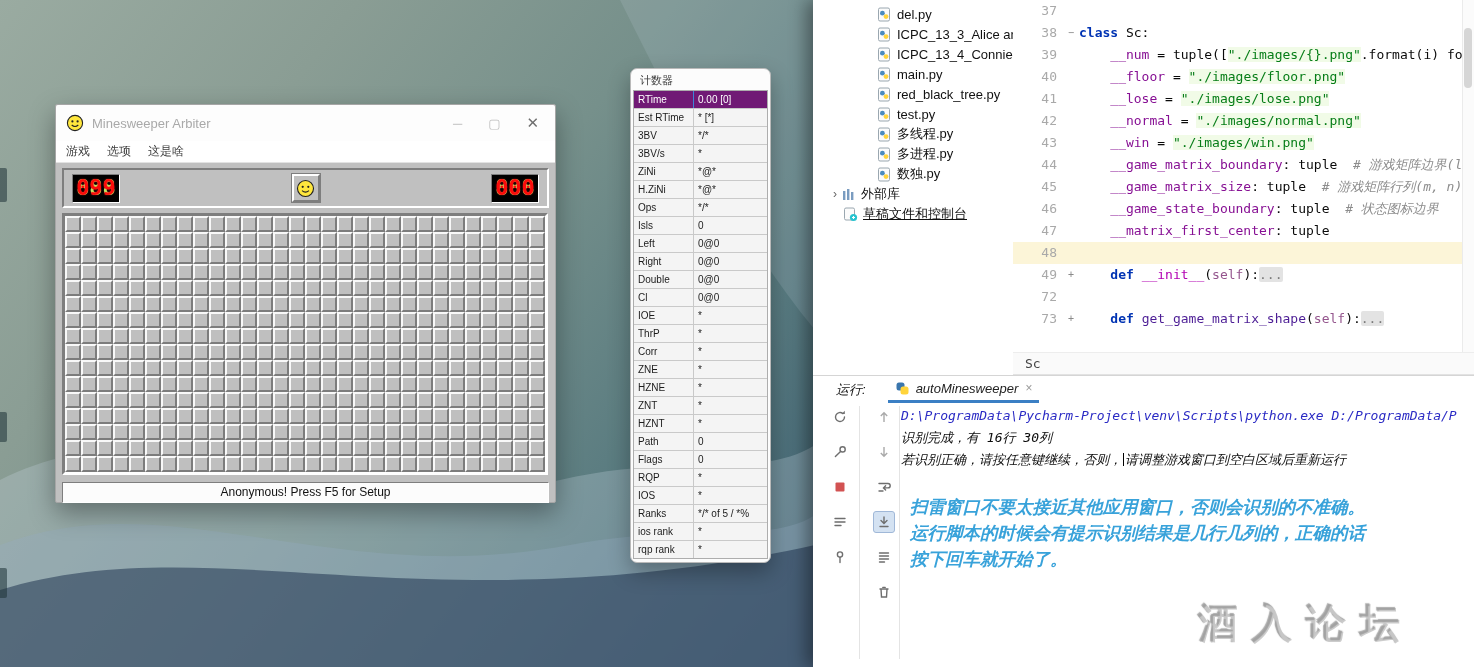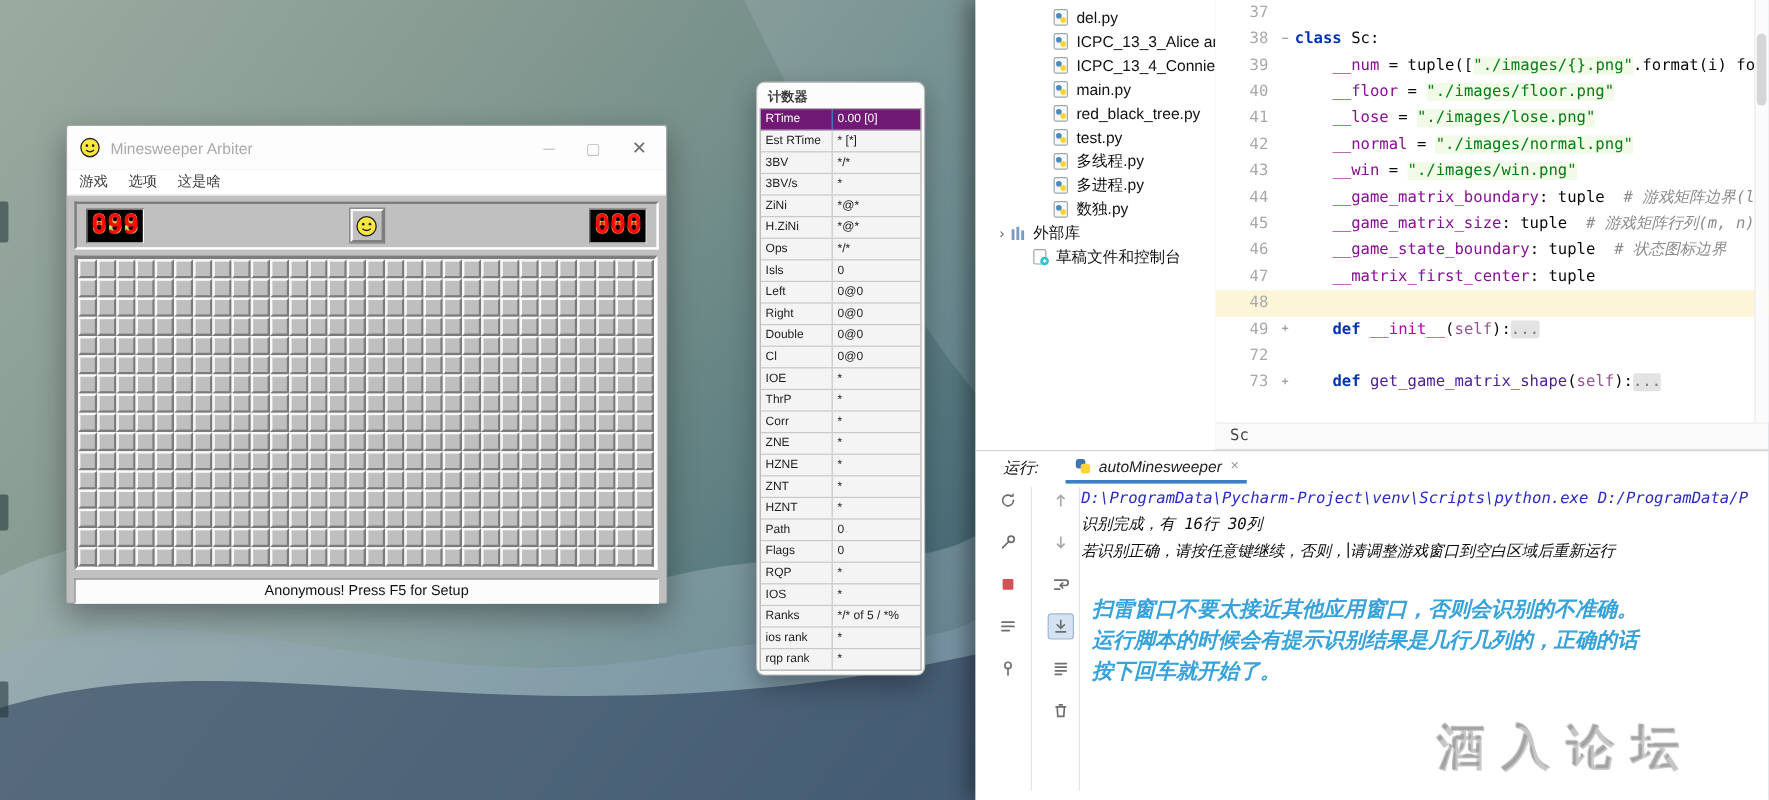--- a/index.html
+++ b/index.html
@@ -25,21 +25,21 @@
   .lcd{position:relative;background:#000;border:1px solid;border-color:#7e7e7e #fff #fff #7e7e7e;width:46px;height:27px;font-family:"DejaVu Sans Mono",monospace;font-weight:bold;font-size:22px;line-height:25px;text-align:center;letter-spacing:0px;}
   .lcd .ghost{color:#bef264;position:absolute;left:0;right:0;top:0;}
   .lcd .val{color:#fb0b0b;position:absolute;left:0;right:0;top:0;text-shadow:0 0 2px rgba(255,40,40,.6);}
   .ms-smiley{width:28px;height:28px;background:#c0c0c0;border:2px solid;border-color:#fff #7e7e7e #7e7e7e #fff;outline:1px solid #7e7e7e;padding:1px;display:flex;align-items:center;justify-content:center;}
   .ms-board{display:grid;margin-top:5px;border:3px solid;border-color:#7e7e7e #fff #fff #7e7e7e;width:max-content;background:#c0c0c0;}
   .cell{width:16px;height:16px;box-sizing:border-box;background:#bfbfbf;border:2px solid;border-color:#f8f8f8 #7c7c7c #7c7c7c #f8f8f8;}
   .ms-status{margin-top:7px;height:19px;border:1px solid;border-color:#7e7e7e #fff #fff #7e7e7e;background:#fcfcfc;font-size:12px;color:#111;text-align:center;line-height:18px;}
 
   
   .cp-win{position:absolute;left:630px;top:68px;width:139px;background:#fcfcfc;border:1px solid #b9b9b9;border-radius:7px;box-shadow:0 9px 22px rgba(0,0,0,.3);}
-  .cp-title{height:21px;font-size:11px;color:#3c3c3c;padding:4px 0 0 9px;box-sizing:border-box;font-weight:bold;}
+  .cp-title{height:21px;font-size:11px;color:#3c3c3c;padding:4px 0 0 9px;box-sizing:border-box;}
   .cp-table{margin:0 2px 3px 2px;border:1px solid #adadad;background:#f4f4f4;}
   .cp-row{display:flex;height:17px;border-bottom:1px solid #c9c9c9;font-size:10px;color:#1c1c1c;align-items:center;}
   .cp-row:last-child{border-bottom:none;}
   .cp-l{width:60px;padding-left:4px;border-right:1px solid #c9c9c9;height:100%;display:flex;align-items:center;box-sizing:border-box;}
   .cp-v{padding-left:4px;flex:1;}
   .cp-row.sel{background:#701a75;color:#fff;}
   .cp-row.sel .cp-l{border-right-color:#3c86d8;}
 
   
   .pc-win{position:absolute;left:813px;top:0;width:661px;height:667px;background:#fff;box-shadow:-7px 0 16px rgba(0,0,0,.38);}
@@ -838,21 +838,21 @@
           <span class="chev">›</span>
           <span class="ticon">
             <svg width="15" height="15" viewBox="0 0 15 15">
               <rect x="2" y="4" width="2.4" height="9" fill="#7a9cc0"></rect>
               <rect x="6" y="2" width="2.4" height="11" fill="#7a9cc0"></rect>
               <rect x="10" y="5" width="2.4" height="8" fill="#7a9cc0"></rect>
             </svg>
           </span>
           <span>外部库</span>
         </div>
-        <div class="tree-item" style="padding-left: 47px;">
+        <div class="tree-item" style="padding-left: 30px; text-decoration: underline;">
           <span class="ticon">
             <svg width="15" height="15" viewBox="0 0 15 15">
               <rect x="1.5" y="1" width="10" height="12" rx="1.5" fill="#fbfbfb" stroke="#9aa7b0"></rect>
               <circle cx="10.5" cy="10.5" r="3.6" fill="#27c3cf"></circle>
               <path d="M9 10.5h3M10.5 9v3" stroke="#fff" stroke-width="1.1"></path>
             </svg>
           </span>
           <span>草稿文件和控制台</span>
         </div>
       </div>

